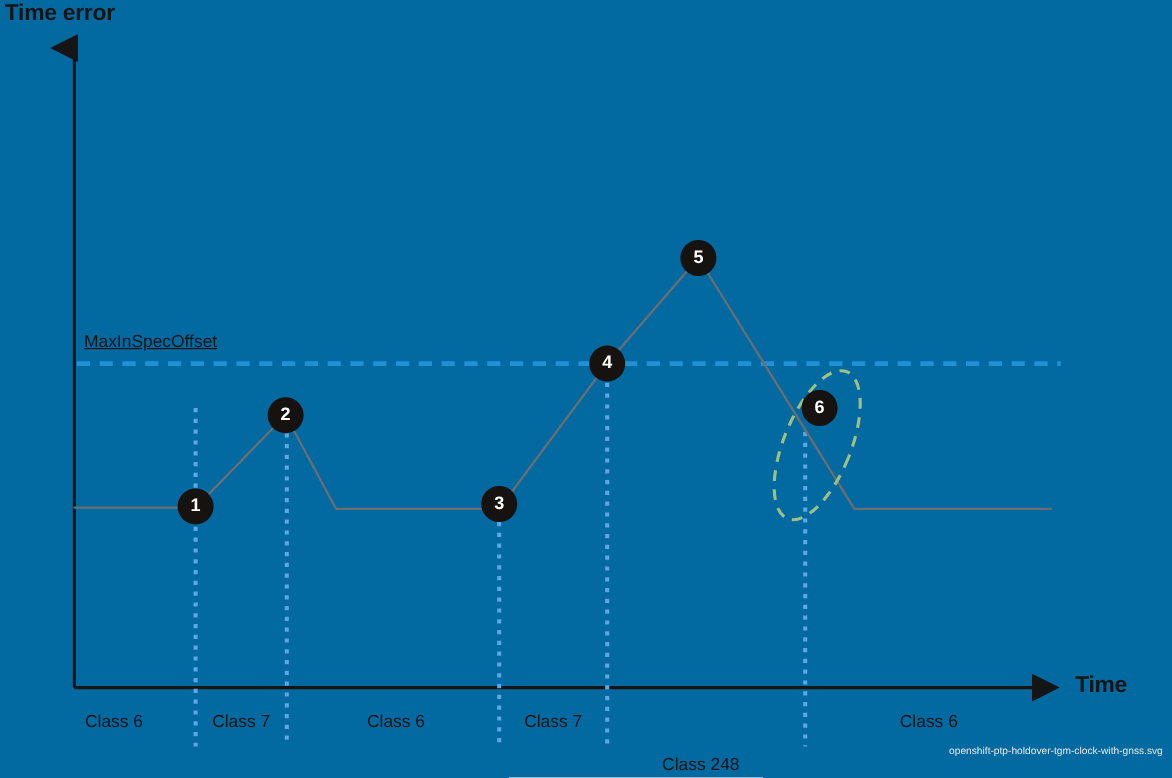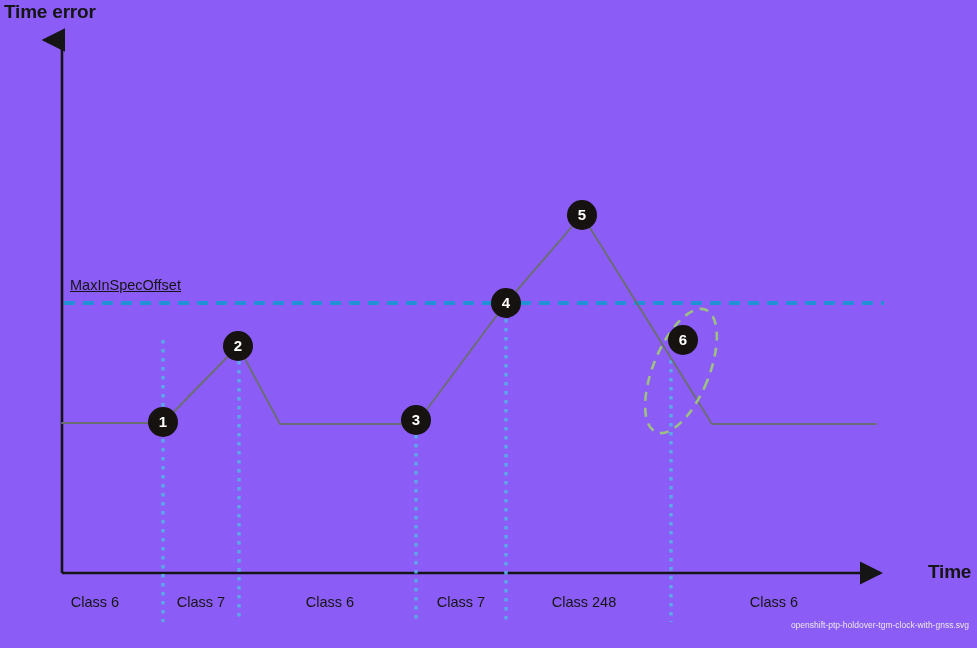--- a/index.html
+++ b/index.html
@@ -8,21 +8,21 @@
     background: #ffffff;
   }
   body {
     font-family: "Liberation Sans", sans-serif;
     color: #151515;
   }
   #canvas {
     position: relative;
     width: 977px;
     height: 648px;
-    background: #8b5cf6;
+    background: #0369a1;
     overflow: hidden;
   }
   #chart-svg {
     position: absolute;
     left: 0;
     top: 0;
     width: 977px;
     height: 648px;
   }
   .axis-title {
@@ -31,21 +31,21 @@
     font-size: 19px;
     letter-spacing: -0.2px;
     color: #151515;
     white-space: nowrap;
   }
   #y-axis-title {
     left: 4px;
     top: 1px;
   }
   #x-axis-title {
-    left: 928px;
+    left: 896px;
     top: 561px;
   }
   .threshold-label {
     position: absolute;
     left: 70px;
     top: 277px;
     font-size: 14.5px;
     color: #151515;
     white-space: nowrap;
     text-decoration: underline;
@@ -124,18 +124,18 @@
   <div class="marker" style="left:238px; top:346px;">2</div>
   <div class="marker" style="left:416px; top:420px;">3</div>
   <div class="marker" style="left:506px; top:303px;">4</div>
   <div class="marker" style="left:582px; top:215px;">5</div>
   <div class="marker" style="left:683px; top:340px;">6</div>
 
   <div class="class-label" style="left:95px;">Class 6</div>
   <div class="class-label" style="left:201px;">Class 7</div>
   <div class="class-label" style="left:330px;">Class 6</div>
   <div class="class-label" style="left:461px;">Class 7</div>
-  <div class="class-label" style="left:584px;">Class 248</div>
+  <div class="class-label" style="left:584px;margin-top:36px;">Class 248</div>
   <div class="class-label" style="left:774px;">Class 6</div>
 
   <div class="watermark">openshift-ptp-holdover-tgm-clock-with-gnss.svg</div>
 
 </div>
 
 </body></html>

